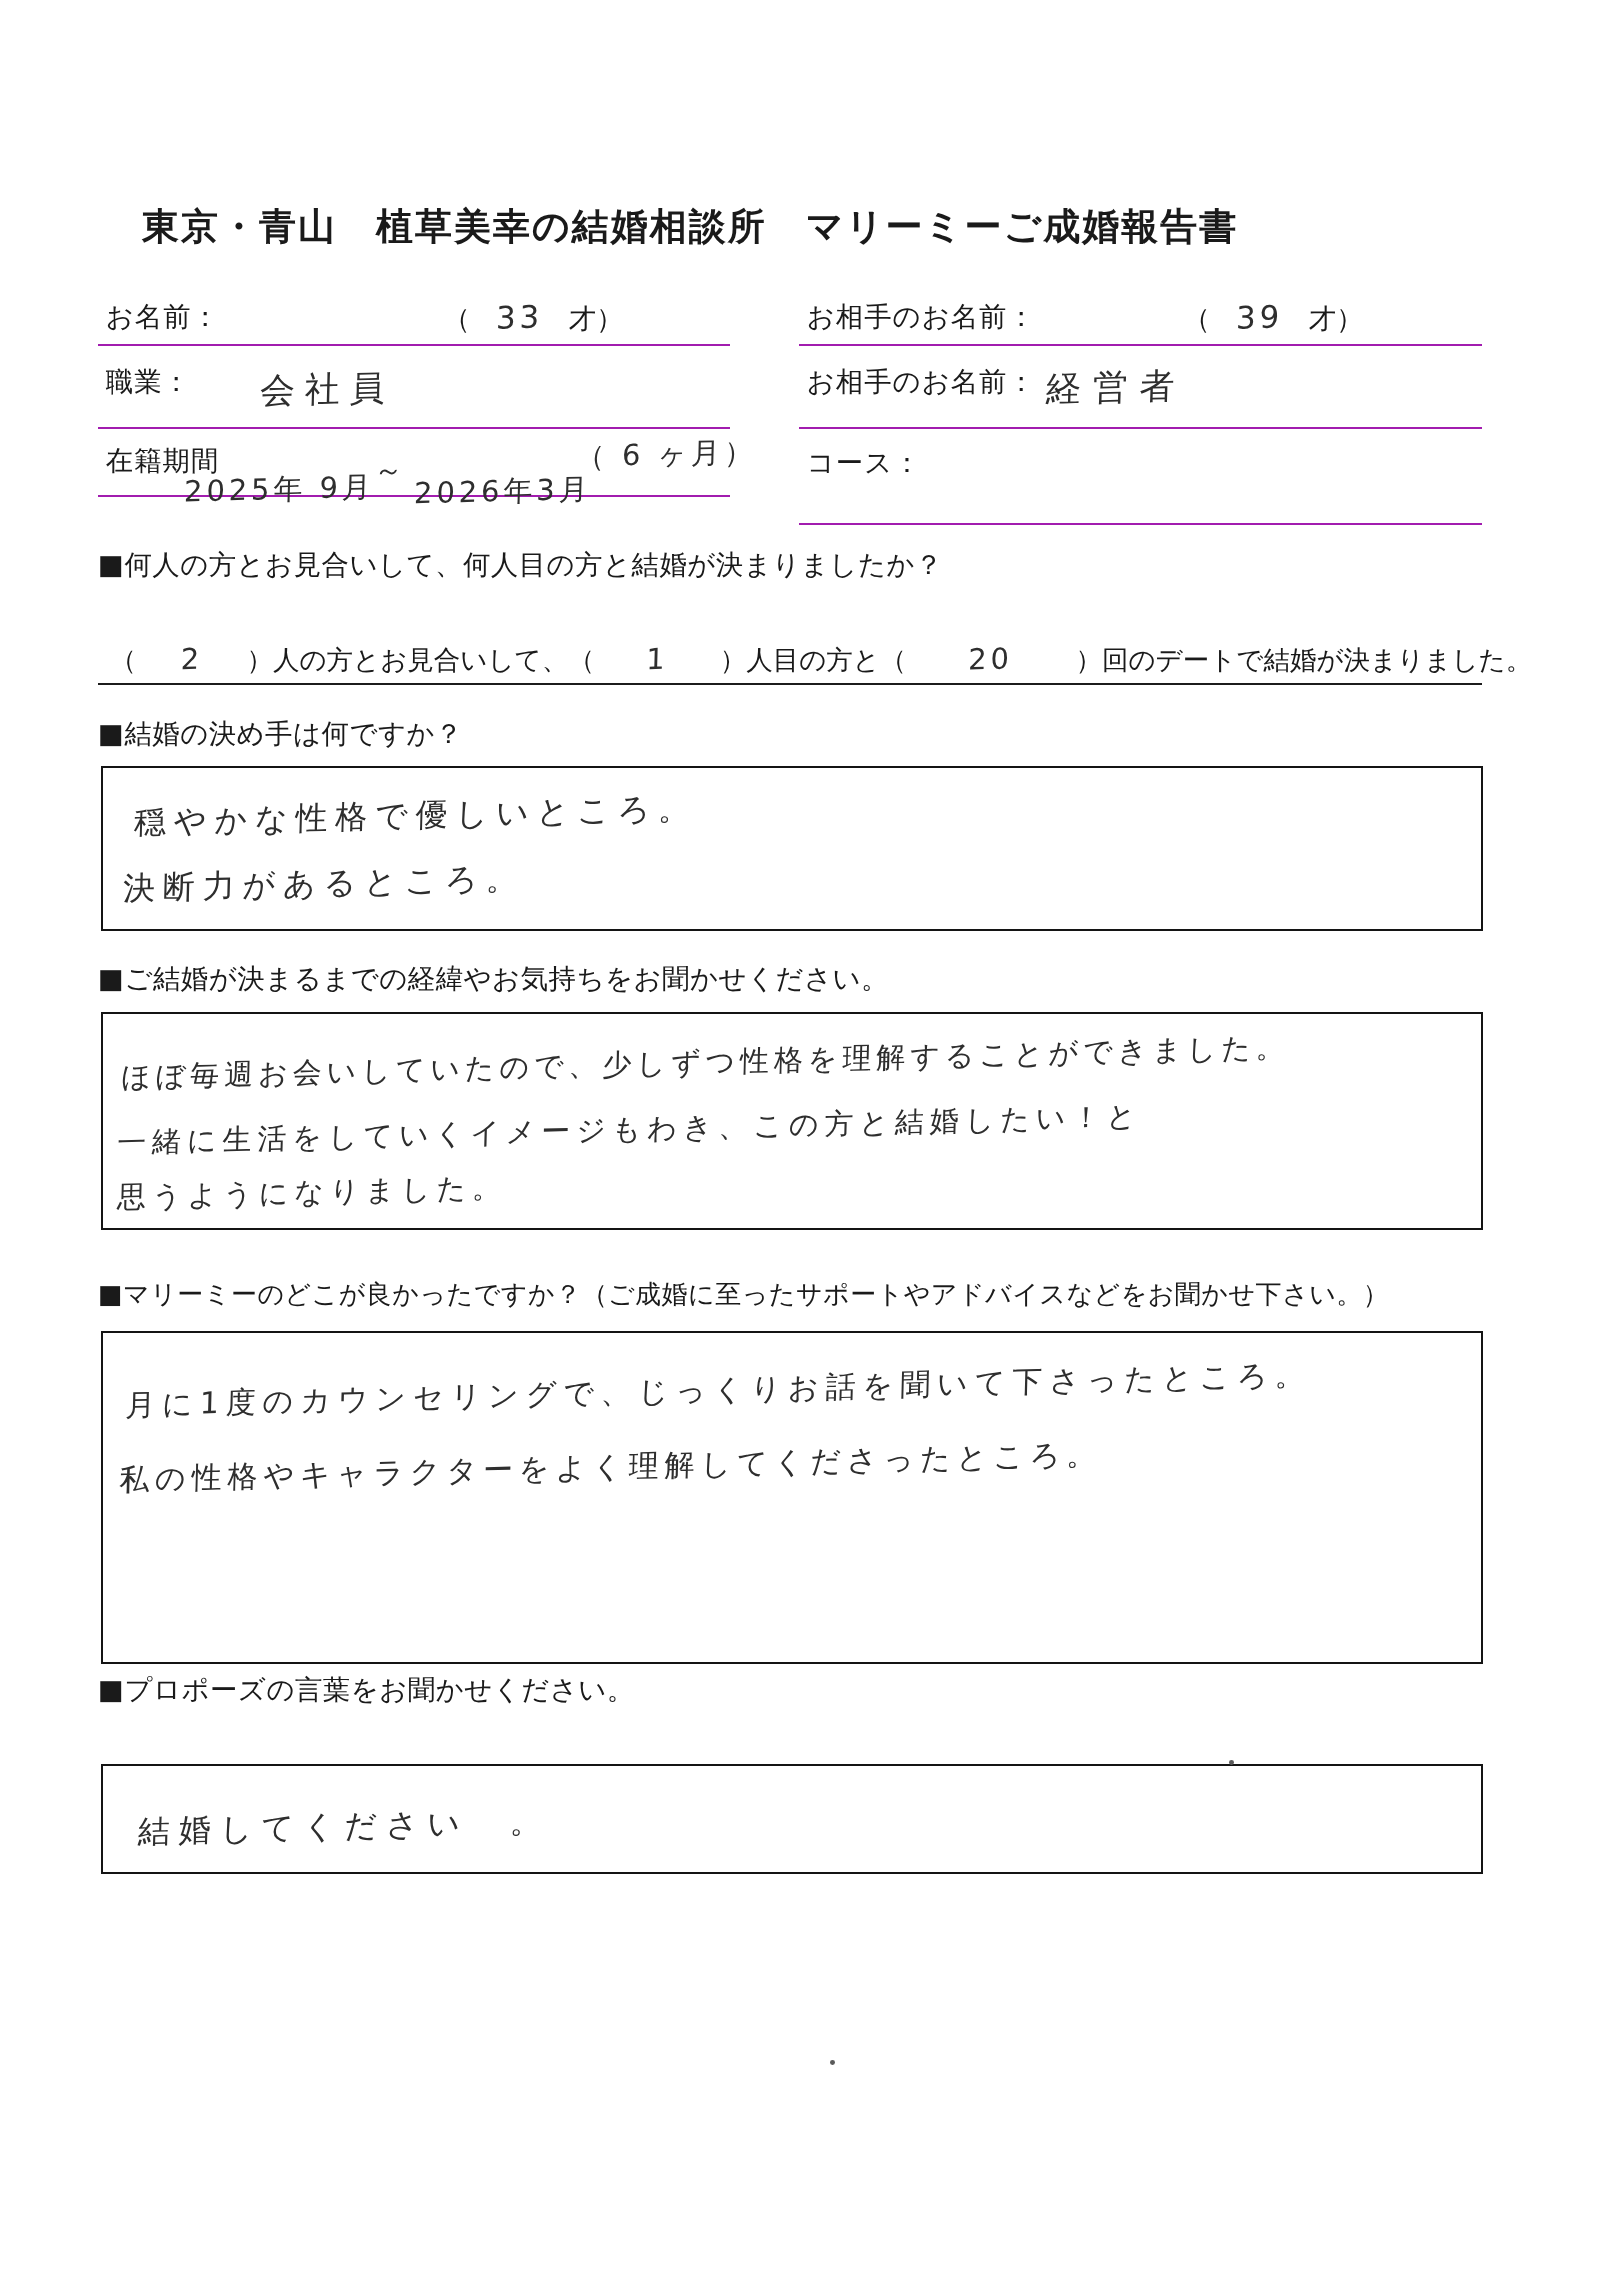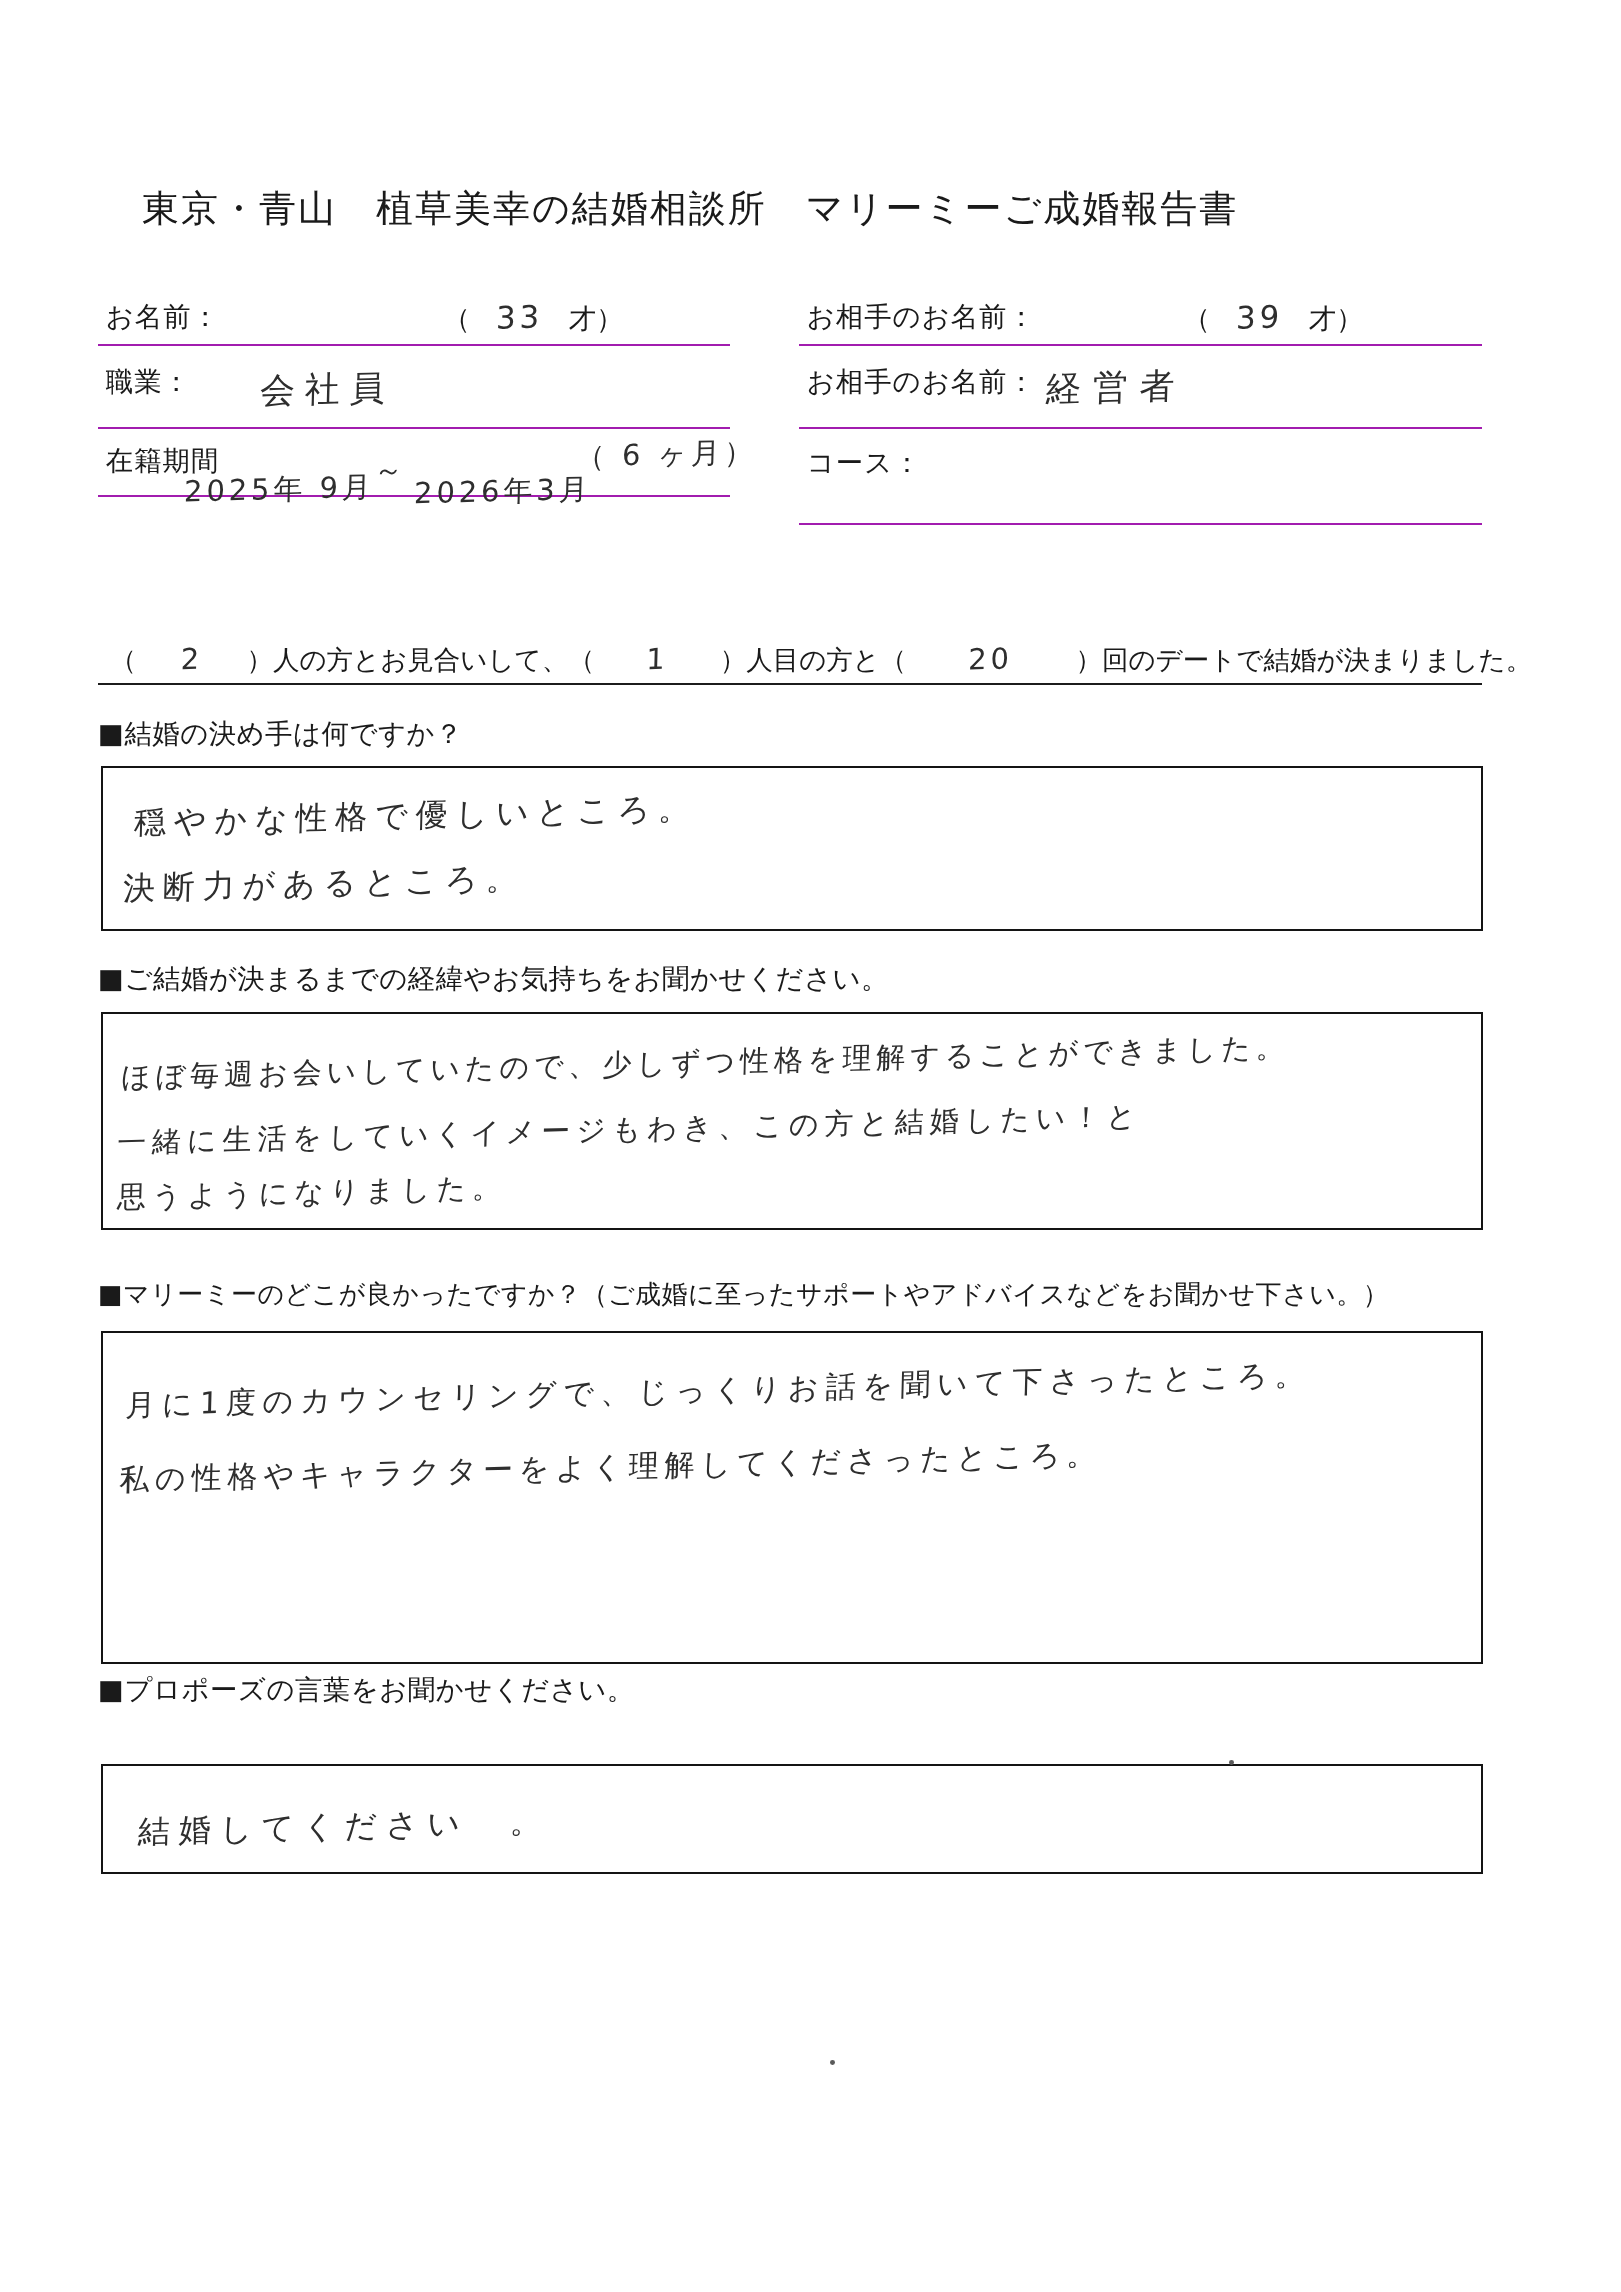--- a/index.html
+++ b/index.html
@@ -14,23 +14,23 @@
     background: #ffffff;
     margin: 0 auto;
     overflow: hidden;
     font-family: "DejaVu Sans", sans-serif;
     color: #1a1a1a;
   }
   .printed { color: #1a1a1a; }
   .title {
     position: absolute;
     left: 142px;
-    top: 184px;
+    top: 202px;
     font-size: 37px;
-    font-weight: normal;
+    font-weight: bold;
     letter-spacing: 2px;
     white-space: nowrap;
   }
   
   .cell {
     position: absolute;
     border-bottom: 2px solid #a21caf;
     box-sizing: border-box;
   }
   .cell .label {
@@ -152,20 +152,21 @@
     <span class="label" style="top:13.7px;">在籍期間</span>
     <span class="hw-abs" style="left:86px; top:41px; font-size:29px;">2025年 9月</span>
     <span class="hw-abs" style="left:276px; top:21.6px; font-size:29px;">～</span>
     <span class="hw-abs" style="left:316px; top:43px; font-size:29px;">2026年3月</span>
     <span class="hw-abs" style="left:478px; top:5.9px; font-size:29px;">（ 6 ヶ月）</span>
   </div>
   <div class="cell" style="left:799px; top:429px; width:683px; height:96px;">
     <span class="label" style="top:15.7px;">コース：</span>
   </div>
 
+  <div class="question" style="top:547px;">■何人の方とお見合いして、何人目の方と結婚が決まりましたか？</div>
 
   <div class="answer-line">
     <span class="printed">（</span>
     <span class="blank hw" style="width:110px;">2</span>
     <span class="printed">）人の方とお見合いして、（</span>
     <span class="blank hw" style="width:125px;">1</span>
     <span class="printed">）人目の方と（</span>
     <span class="blank hw" style="width:169px;">20</span>
     <span class="printed">）回のデートで結婚が決まりました。</span>
   </div>

